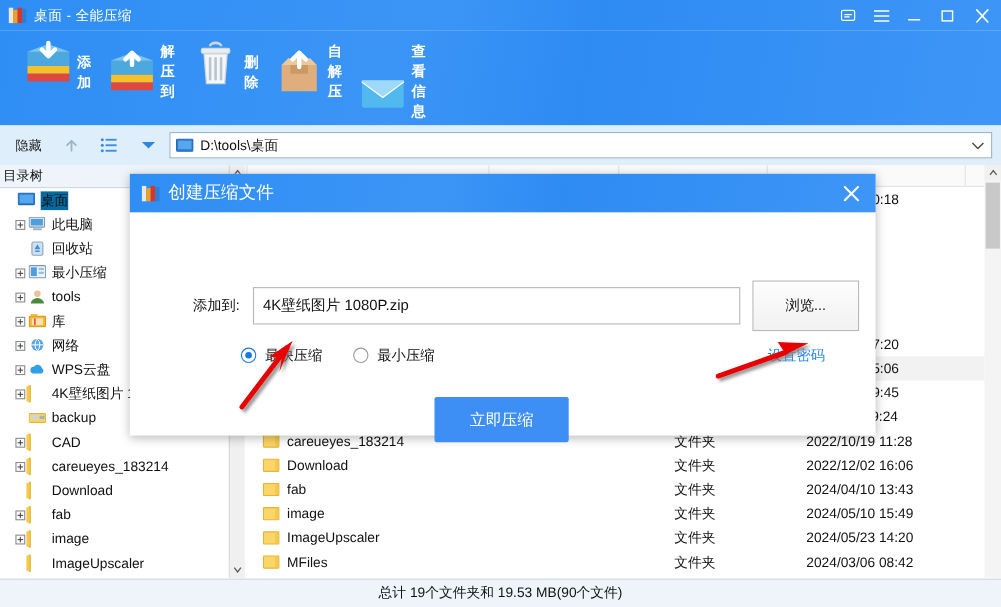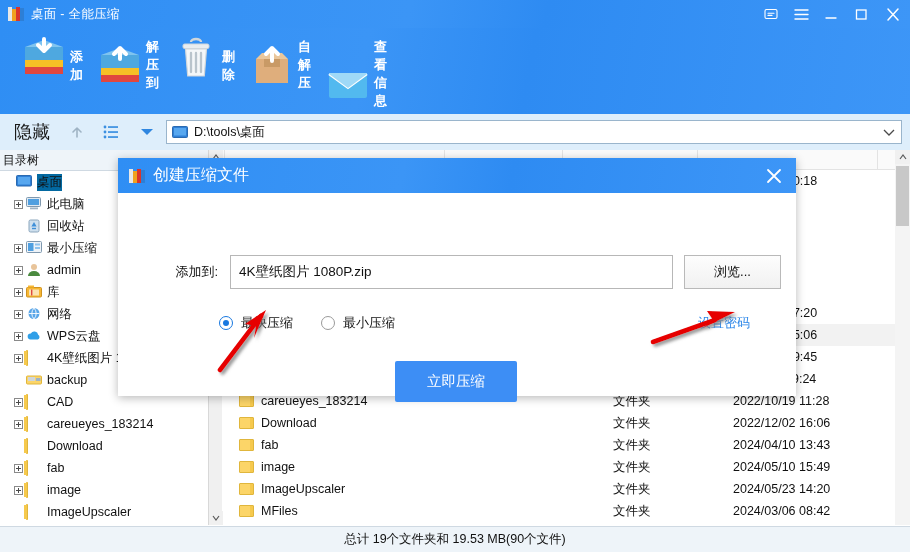--- a/index.html
+++ b/index.html
@@ -46,21 +46,21 @@
     margin-right: 0px;
   }
   .tool .glyph { height: 50px; display:flex; align-items:center; justify-content:center;}
   .tool .lbl { color:#ffffff; font-size: 13px; margin-top: 4px; font-weight: 600; }
 
   
   .pathbar {
     position: absolute; left: 0; top: 114px; width: 910px; height: 36px;
     background: #deeefb; display: flex; align-items: center;
   }
-  .pb-hide { font-size: 18px; color: #1a1a1a; margin-left: 14px; }
+  .pb-hide { font-size: 12px; color: #1a1a1a; margin-left: 14px; }
   .pb-icon { width: 26px; height: 26px; display:flex; align-items:center; justify-content:center; }
   .pb-input {
     flex: 1; height: 24px; margin-left: 6px; margin-right: 8px;
     background: #fff; border: 1px solid #9ab5cc;
     display: flex; align-items: center; padding-left: 5px;
     font-size: 12.5px; color: #111;
   }
   .pb-input .mon { width:16px; height:13px; margin-right:6px; position:relative; flex:0 0 auto;}
   .pb-caret { margin-left: auto; margin-right: 6px; }
 
@@ -145,21 +145,21 @@
   .dlg-close { margin-left:auto; width:44px; height:35px; display:flex;align-items:center;justify-content:center;color:#fff;}
   .dlg-body { position:relative; height:203px; }
 
   .row-add { position:absolute; left:0; top:62px; width:678px; display:flex; align-items:center; }
   .lbl-addto { width: 100px; text-align:right; font-size:13px; color:#111; }
   .inp-name {
     margin-left: 12px; width: 443px; height: 34px; border:1px solid #b7b7b7; background:#fff;
     display:flex; align-items:center; padding-left:8px; font-size:13.5px; color:#111;
   }
   .btn-browse {
-    margin-left: 11px; width: 97px; height: 34px; border:1px solid #b9b9b9;
+    margin-left: 11px; width: 97px; height: 46px; border:1px solid #b9b9b9;
     background: linear-gradient(#fdfdfd,#f1f1f1);
     display:flex; align-items:center; justify-content:center; font-size:13px; color:#111;
   }
   .row-opts { position:absolute; left:0; top:121px; width:678px; display:flex; align-items:center; }
   .radio { display:flex; align-items:center; font-size:13px; color:#111; }
   .radio .dot {
     width:14px; height:14px; border-radius:50%; border:1px solid #9a9a9a; background:#fff;
     margin-right:8px; position:relative; flex:0 0 auto;
   }
   .radio.on .dot { border-color:#1878e0; }
@@ -360,21 +360,21 @@
               <rect x="9" y="6" width="5" height="2" fill="#8fc3ee"></rect>
             </svg></span>
           <span class="lab">最小压缩</span>
         </div>
         <div class="tnode lvl1">
           <span class="exp"></span>
           <span class="ico"><svg width="16" height="14" viewBox="0 0 16 14">
               <circle cx="8" cy="4" r="3" fill="#e8c49a"></circle>
               <path d="M2 13 a6 5 0 0 1 12 0 Z" fill="#4a8a3f"></path>
             </svg></span>
-          <span class="lab">admin</span>
+          <span class="lab">tools</span>
         </div>
         <div class="tnode lvl1">
           <span class="exp"></span>
           <span class="ico"><svg width="16" height="13" viewBox="0 0 16 13">
               <rect x="0.5" y="2.5" width="15" height="9.5" rx="1" fill="#f7b733" stroke="#d09320"></rect>
               <rect x="2" y="0.5" width="6" height="2" fill="#f7b733"></rect>
               <rect x="3" y="4.5" width="10" height="6" fill="#fbe3b0"></rect>
               <rect x="5" y="4.5" width="1.4" height="6" fill="#e0473f"></rect>
             </svg></span>
           <span class="lab">库</span>

